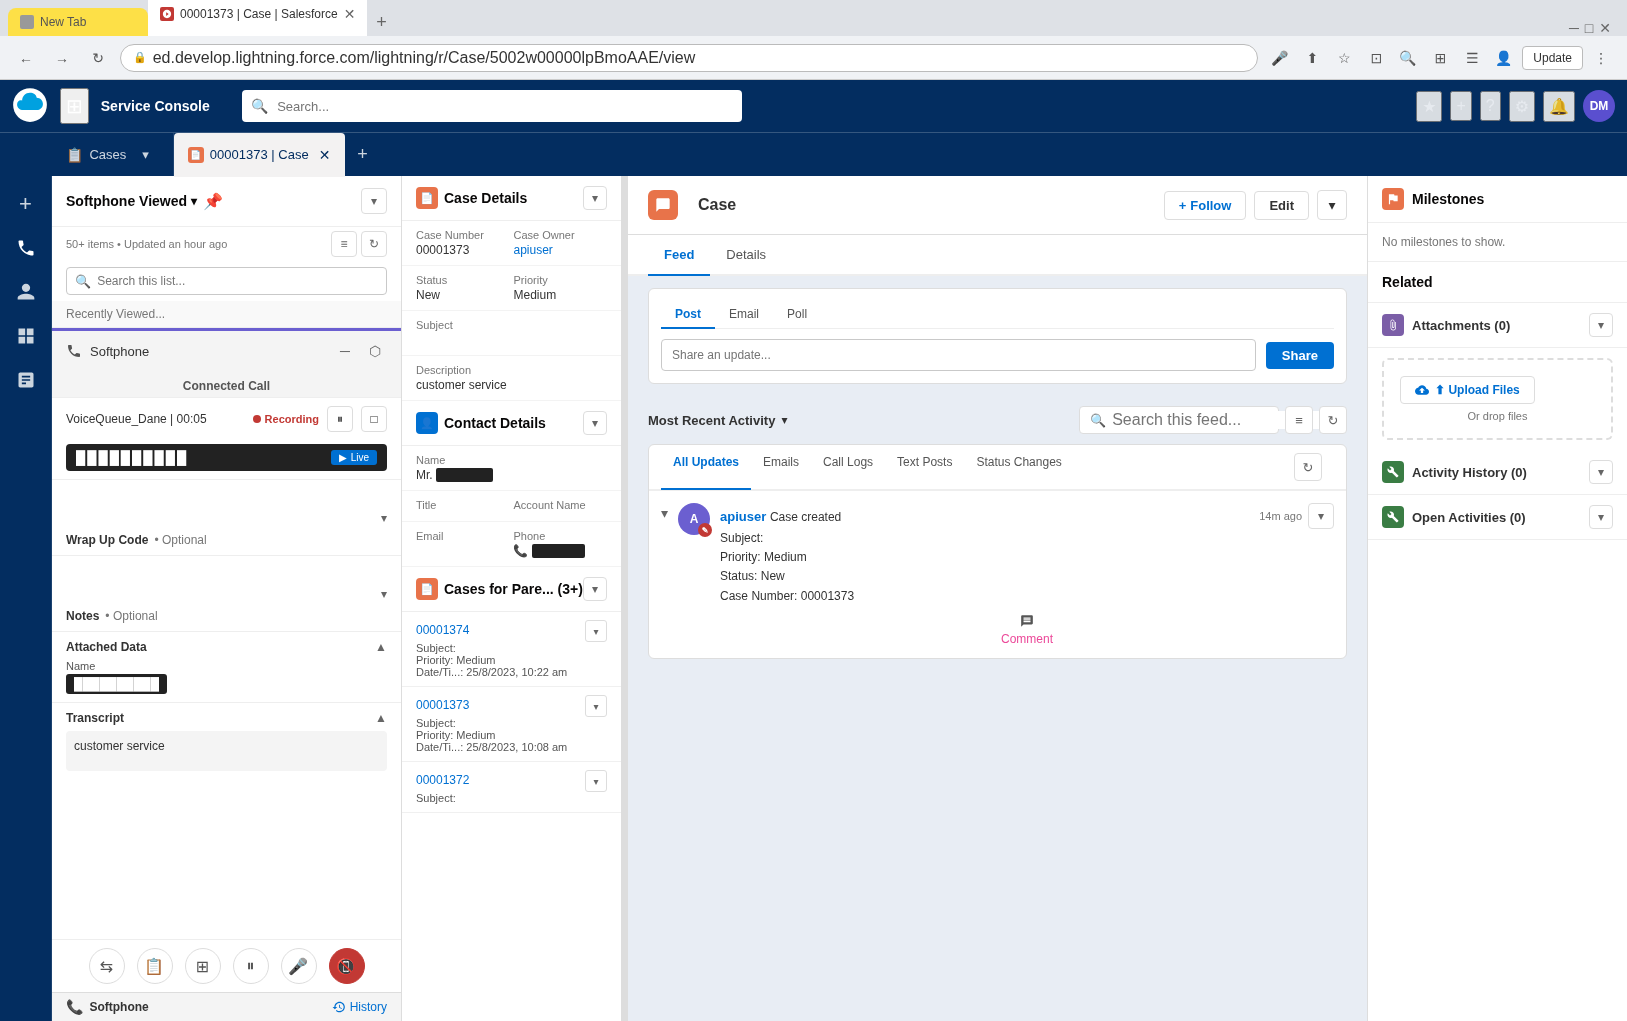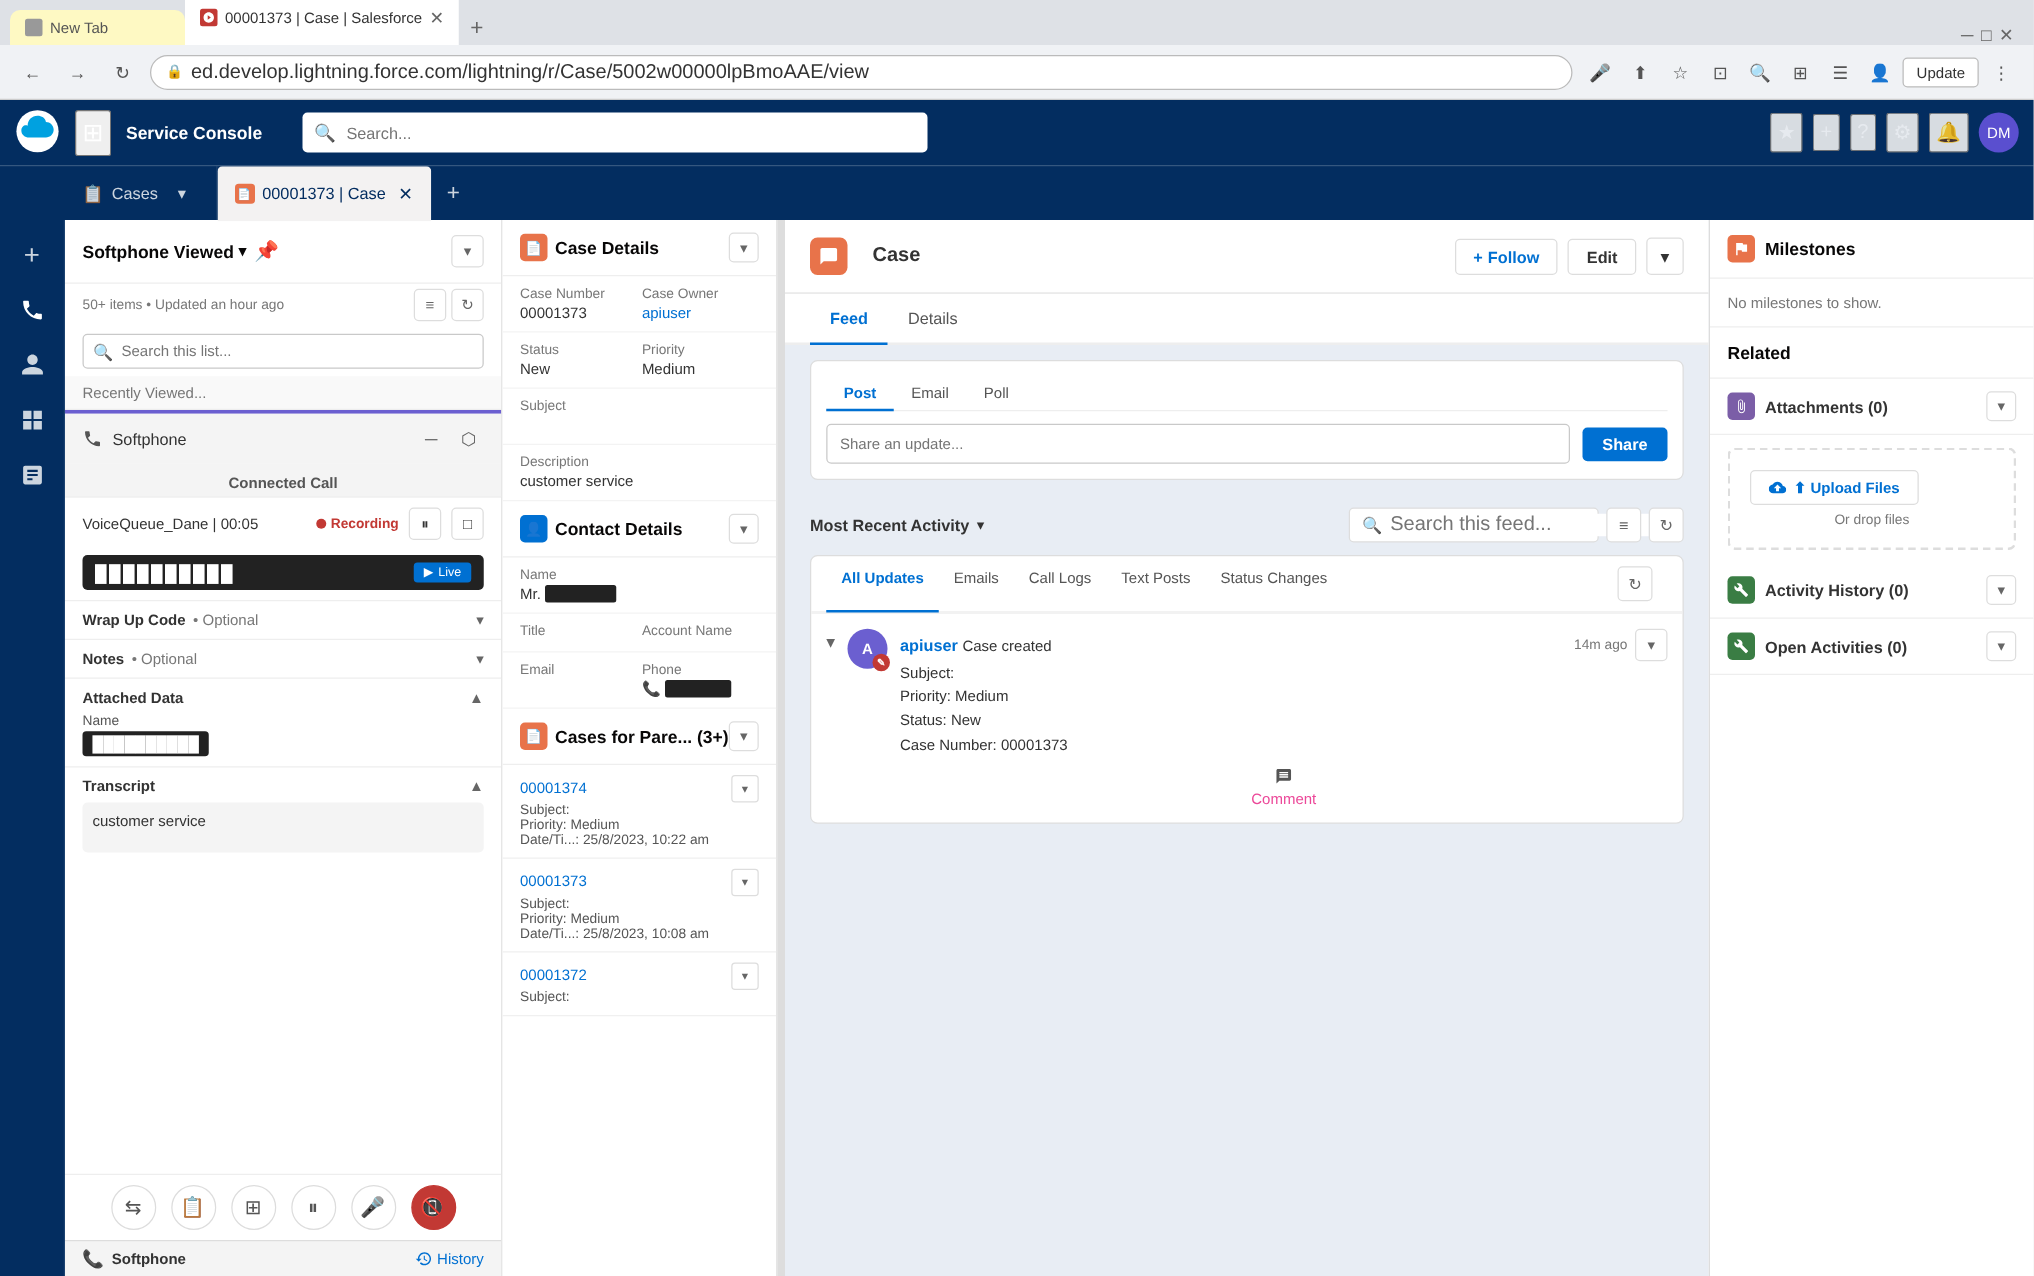--- a/index.html
+++ b/index.html
@@ -6,42 +6,42 @@
     body { font-family: 'Segoe UI', Arial, sans-serif; font-size: 13px; background: #f3f3f3; overflow: hidden; height: 1021px; width: 1627px; }
 
     
     .browser-chrome { background: #dee1e6; height: 80px; display: flex; flex-direction: column; }
     .browser-tabs { height: 36px; display: flex; align-items: flex-end; padding: 0 8px; background: #dee1e6; }
     .browser-tab { display: flex; align-items: center; background: white; border-radius: 8px 8px 0 0; padding: 6px 12px; font-size: 12px; gap: 6px; min-width: 200px; height: 44px; }
     .browser-tab .favicon { width: 14px; height: 14px; background: #1589ee; border-radius: 50%; display: flex; align-items: center; justify-content: center; color: white; font-size: 8px; font-weight: bold; }
     .browser-tab .tab-title { font-size: 12px; color: #333; flex: 1; }
     .browser-tab .tab-close { font-size: 14px; color: #666; cursor: pointer; }
     .browser-tab-new { width: 28px; height: 28px; display: flex; align-items: center; justify-content: center; font-size: 18px; color: #666; cursor: pointer; }
-    .browser-inactive-tab { display: flex; align-items: center; background: #fef9c3; border-radius: 8px 8px 0 0; padding: 6px 12px; font-size: 12px; gap: 6px; min-width: 140px; height: 28px; }
+    .browser-inactive-tab { display: flex; align-items: center; background: #fde047; border-radius: 8px 8px 0 0; padding: 6px 12px; font-size: 12px; gap: 6px; min-width: 140px; height: 28px; }
     .browser-nav { height: 44px; background: #f0f2f5; display: flex; align-items: center; padding: 0 12px; gap: 8px; border-bottom: 1px solid #ccc; }
     .nav-btn { width: 28px; height: 28px; border: none; background: none; cursor: pointer; font-size: 14px; color: #555; display: flex; align-items: center; justify-content: center; border-radius: 4px; }
     .address-bar { flex: 1; height: 28px; border: 1px solid #bbb; border-radius: 14px; background: white; display: flex; align-items: center; padding: 0 12px; font-size: 12px; color: #333; gap: 6px; }
     .address-bar .lock-icon { color: #666; font-size: 11px; }
     .nav-actions { display: flex; gap: 4px; align-items: center; }
     .nav-action-btn { width: 28px; height: 28px; border: none; background: none; cursor: pointer; font-size: 14px; color: #555; display: flex; align-items: center; justify-content: center; border-radius: 4px; }
     .update-btn { background: white; border: 1px solid #bbb; border-radius: 4px; padding: 4px 10px; font-size: 12px; cursor: pointer; color: #333; }
 
     
     .sf-app { height: calc(1021px - 80px); display: flex; flex-direction: column; background: #f3f2f2; }
 
     
     .sf-topnav { height: 52px; background: #032d60; display: flex; align-items: center; padding: 0 12px; gap: 12px; }
     .sf-grid-btn { color: white; font-size: 20px; cursor: pointer; padding: 4px; }
     .sf-app-name { color: white; font-size: 14px; font-weight: 600; }
     .sf-search-bar { flex: 1; max-width: 500px; height: 32px; background: white; border-radius: 4px; display: flex; align-items: center; padding: 0 10px; gap: 8px; margin: 0 20px; }
     .sf-search-input { border: none; outline: none; flex: 1; font-size: 13px; color: #333; }
     .sf-search-icon { color: #666; font-size: 14px; }
     .sf-topnav-actions { display: flex; align-items: center; gap: 8px; margin-left: auto; }
     .sf-topnav-btn { color: white; font-size: 16px; cursor: pointer; padding: 4px; opacity: 0.9; }
-    .sf-avatar { width: 32px; height: 32px; border-radius: 50%; background: #5a4fcf; display: flex; align-items: center; justify-content: center; color: white; font-size: 12px; font-weight: normal; cursor: pointer; text-align: center; }
+    .sf-avatar { width: 32px; height: 32px; border-radius: 50%; background: #5a4fcf; display: flex; align-items: center; justify-content: center; color: white; font-size: 12px; font-weight: bold; cursor: pointer; text-align: center; }
 
     
     .sf-tabbar { height: 44px; background: #032d60; display: flex; align-items: center; padding: 0; border-top: 1px solid rgba(255,255,255,0.2); }
     .sf-tab { display: flex; align-items: center; height: 44px; padding: 0 14px; gap: 6px; color: rgba(255,255,255,0.8); font-size: 13px; cursor: pointer; border-right: 1px solid rgba(255,255,255,0.1); position: relative; }
     .sf-tab.active { background: #f3f2f2; color: #032d60; border-radius: 4px 4px 0 0; }
     .sf-tab .tab-icon { font-size: 14px; }
     .sf-tab-dropdown { padding: 0 10px; cursor: pointer; color: rgba(255,255,255,0.8); }
     .sf-tab-close { font-size: 14px; cursor: pointer; margin-left: 4px; }
     .sf-tab-new { padding: 0 12px; color: rgba(255,255,255,0.8); font-size: 18px; cursor: pointer; }
 
@@ -65,21 +65,21 @@
     .call-queue { font-size: 12px; color: #333; font-weight: 500; }
     .call-controls { display: flex; align-items: center; gap: 8px; }
     .recording-badge { display: flex; align-items: center; gap: 4px; font-size: 11px; color: #c23934; font-weight: 600; }
     .rec-dot { width: 8px; height: 8px; border-radius: 50%; background: #c23934; }
     .call-ctrl-btn { width: 26px; height: 26px; border: 1px solid #ddd; border-radius: 4px; background: white; cursor: pointer; font-size: 12px; color: #333; display: flex; align-items: center; justify-content: center; }
     .phone-number-bar { margin: 4px 14px 8px; background: #222; border-radius: 4px; padding: 6px 10px; display: flex; align-items: center; justify-content: space-between; }
     .phone-number-text { color: white; font-size: 13px; font-weight: 500; letter-spacing: 2px; }
     .live-badge { background: #0070d2; color: white; font-size: 10px; padding: 2px 8px; border-radius: 3px; display: flex; align-items: center; gap: 4px; }
 
     .section-row { padding: 8px 14px; border-top: 1px solid #eee; display: flex; align-items: center; justify-content: space-between; cursor: pointer; }
-    .section-label { font-size: 12px; color: #333; font-weight: 600; display: flex; align-items: flex-end; gap: 6px; }
+    .section-label { font-size: 12px; color: #333; font-weight: 600; display: flex; align-items: flex-end; gap: 6px; margin-top: 45px; }
     .section-optional { font-weight: normal; color: #777; }
     .chevron-icon { font-size: 12px; color: #666; }
     .transcript-section { padding: 8px 14px; border-top: 1px solid #eee; }
     .transcript-header { display: flex; align-items: center; justify-content: space-between; margin-bottom: 6px; }
     .transcript-title { font-size: 12px; font-weight: 600; color: #333; }
     .transcript-box { background: #f4f4f4; border-radius: 4px; padding: 8px; min-height: 40px; font-size: 12px; color: #333; }
     .attached-data-section { padding: 8px 14px; border-top: 1px solid #eee; }
     .attached-data-header { display: flex; align-items: center; justify-content: space-between; margin-bottom: 6px; }
     .attached-data-title { font-size: 12px; font-weight: 600; color: #333; }
     .name-label { font-size: 11px; color: #555; margin-bottom: 2px; }

